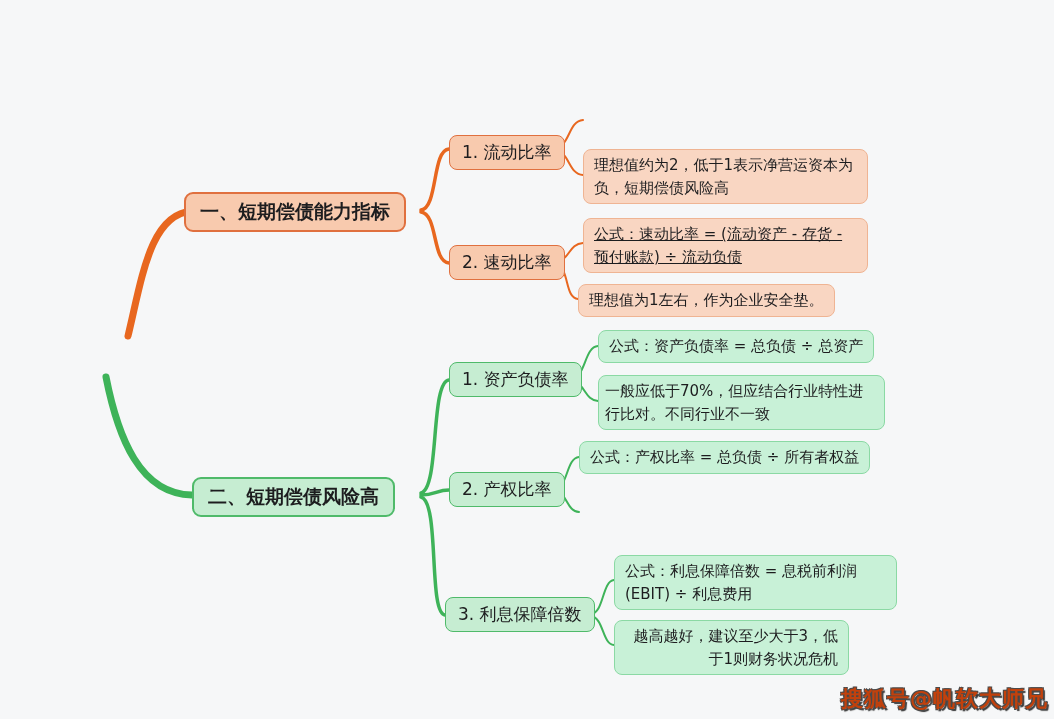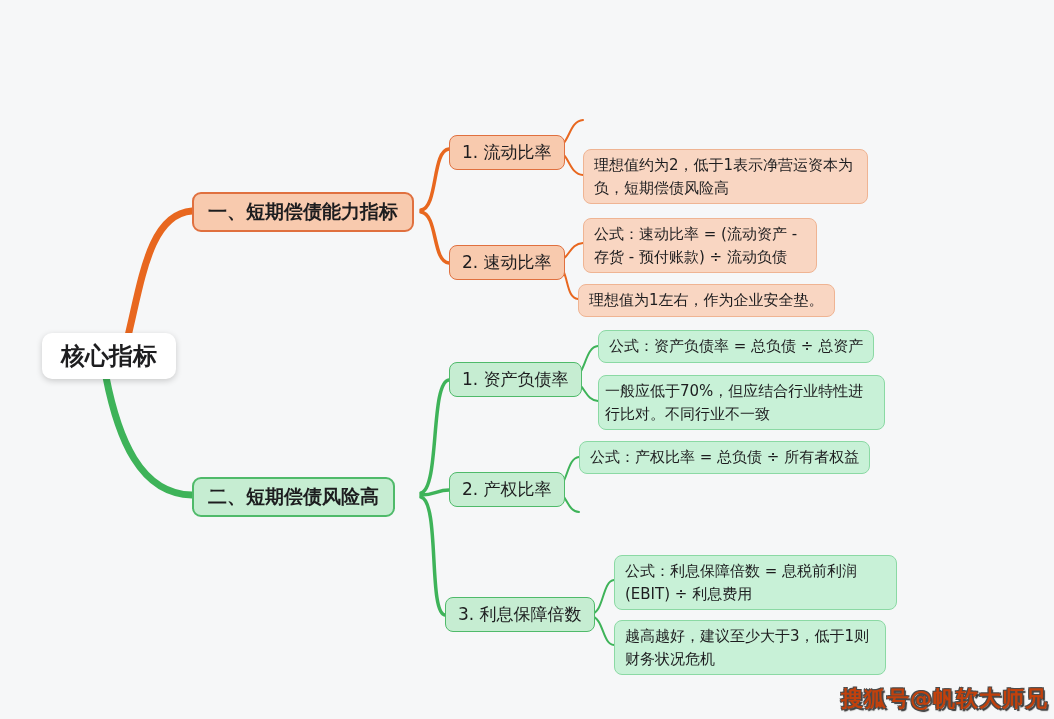--- a/index.html
+++ b/index.html
@@ -43,21 +43,21 @@
     font-size:24px;font-weight:bold;
     box-shadow:0 2px 6px rgba(0,0,0,0.18);
     white-space:nowrap;
   }
   .branch-node{
     border-radius:9px;
     padding:5px 14px;
     font-size:19px;font-weight:bold;
     white-space:nowrap;
   }
-  .branch-orange{left:192px;top:192px;background:var(--orange-node-bg);border:2px solid var(--orange-node-border);}
+  .branch-orange{left:184px;top:192px;background:var(--orange-node-bg);border:2px solid var(--orange-node-border);}
   .branch-green{left:192px;top:477px;background:var(--green-node-bg);border:2px solid var(--green-node-border);}
 
   .child-node{
     border-radius:8px;
     padding:5px 12px;
     font-size:17px;
     white-space:nowrap;
   }
   .child-orange{background:var(--orange-node-bg);border:1.5px solid var(--orange-node-border);}
   .child-green{background:var(--green-node-bg);border:1.5px solid var(--green-node-border);}
@@ -71,28 +71,28 @@
     border-radius:8px;
     padding:4px 10px;
     font-size:15px;
     line-height:1.5;
   }
   .leaf-orange{background:var(--orange-leaf-bg);border:1px solid var(--orange-leaf-border);}
   .leaf-green{background:var(--green-leaf-bg);border:1px solid var(--green-leaf-border);}
   .nowrap{white-space:nowrap;}
   .l-o1{left:583px;top:104px;}
   .l-o2{left:583px;top:149px;width:285px;}
-  .l-o3{left:583px;top:218px;width:234px;}
+  .l-o3{left:583px;top:218px;width:285px;text-decoration:underline;}
   .l-o4{left:578px;top:284px;}
   .l-g1{left:598px;top:330px;}
   .l-g2{left:598px;top:375px;width:287px;padding-left:6px;}
   .l-g3{left:579px;top:441px;}
   .l-g4{left:579px;top:486px;width:289px;}
   .l-g5{left:614px;top:555px;width:283px;}
-  .l-g6{left:614px;top:620px;width:272px;}
+  .l-g6{left:614px;top:620px;width:235px;text-align:right;}
 
   .watermark{
     position:absolute;right:6px;bottom:5px;z-index:3;
     font-size:22px;font-weight:bold;color:#c2410c;
     text-shadow:-1px -1px 0 #4a4a4a,1px -1px 0 #4a4a4a,-1px 1px 0 #4a4a4a,2px 2px 1px #3a3a3a;
     letter-spacing:1px;
   }
 </style>
 </head>
 <body>
@@ -120,21 +120,20 @@
     <path class="edge edge-green ew-leaf" d="M 571 379 C 586 378 584 347 598 346"></path>
     <path class="edge edge-green ew-leaf" d="M 571 381 C 586 383 584 400 598 401"></path>
 
     <path class="edge edge-green ew-leaf" d="M 555 489 C 568 488 566 458 579 457"></path>
     <path class="edge edge-green ew-leaf" d="M 555 491 C 568 493 566 511 579 512"></path>
 
     <path class="edge edge-green ew-leaf" d="M 591 614 C 604 613 602 581 614 580"></path>
     <path class="edge edge-green ew-leaf" d="M 591 616 C 604 618 602 644 614 645"></path>
   </svg>
 
-  <div class="node root-node">核心指标</div>
 
   <div class="node branch-node branch-orange">一、短期偿债能力指标</div>
 
   <div class="node child-node child-orange c-o1">1. 流动比率</div>
   <div class="node leaf leaf-orange l-o2">理想值约为2，低于1表示净营运资本为负，短期偿债风险高</div>
 
   <div class="node child-node child-orange c-o2">2. 速动比率</div>
   <div class="node leaf leaf-orange l-o3">公式：速动比率 = (流动资产 - 存货 - 预付账款) ÷ 流动负债</div>
   <div class="node leaf leaf-orange nowrap l-o4">理想值为1左右，作为企业安全垫。</div>
 

